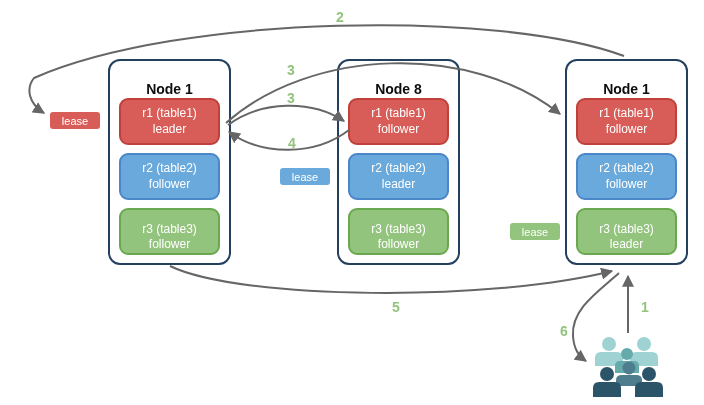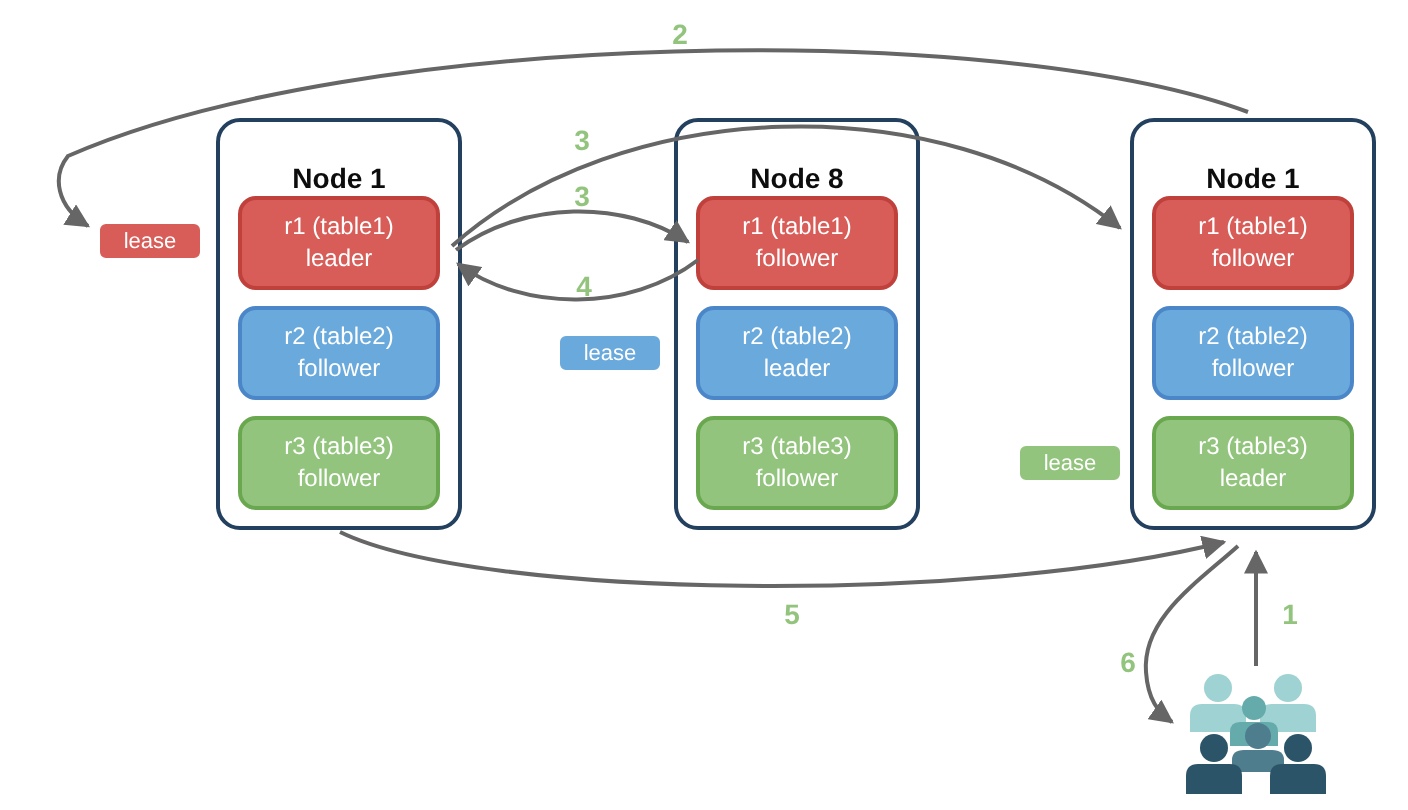--- a/index.html
+++ b/index.html
@@ -11,21 +11,21 @@
   .node-1 { left:108px; } .node-2 { left:337px; } .node-3 { left:565px; }
   .node-title { margin-top:20px; text-align:center; font-weight:bold; font-size:14px; color:#0d0d0d; }
 
   .replica { position:absolute; left:9px; width:101px; height:47px; border-radius:9px;
              border:2px solid; box-sizing:border-box; color:#ffffff; font-size:12px;
              display:flex; flex-direction:column; align-items:center; justify-content:center;
              line-height:1.3; text-align:center; }
   .pos-1 { top:37px;align-items:center; } .pos-2 { top:92px;text-align:right; } .pos-3 { top:147px; }
   .red   { background:#d85c57; border-color:#c0403b; }
   .blue  { background:#6aa9dc; border-color:#4a86c8; }
-  .green { background:#93c47d; border-color:#6aa84f; }
+  .green { background:#93c47d; border-color:#6aa84f;justify-content:flex-end; }
 
   .lease { position:absolute; width:54px; height:21px; border-radius:5px; border:2px solid;
            box-sizing:border-box; color:#ffffff; font-size:11px; display:flex;
            align-items:center; justify-content:center; z-index:3; }
   .lease-red   { left:48px;  top:110px; }
   .lease-blue  { left:278px; top:166px; }
   .lease-green { left:508px; top:221px; }
 
   .num { position:absolute; transform:translate(-50%,-50%); color:#93c47d;
          font-weight:bold; font-size:14px; z-index:3; }

